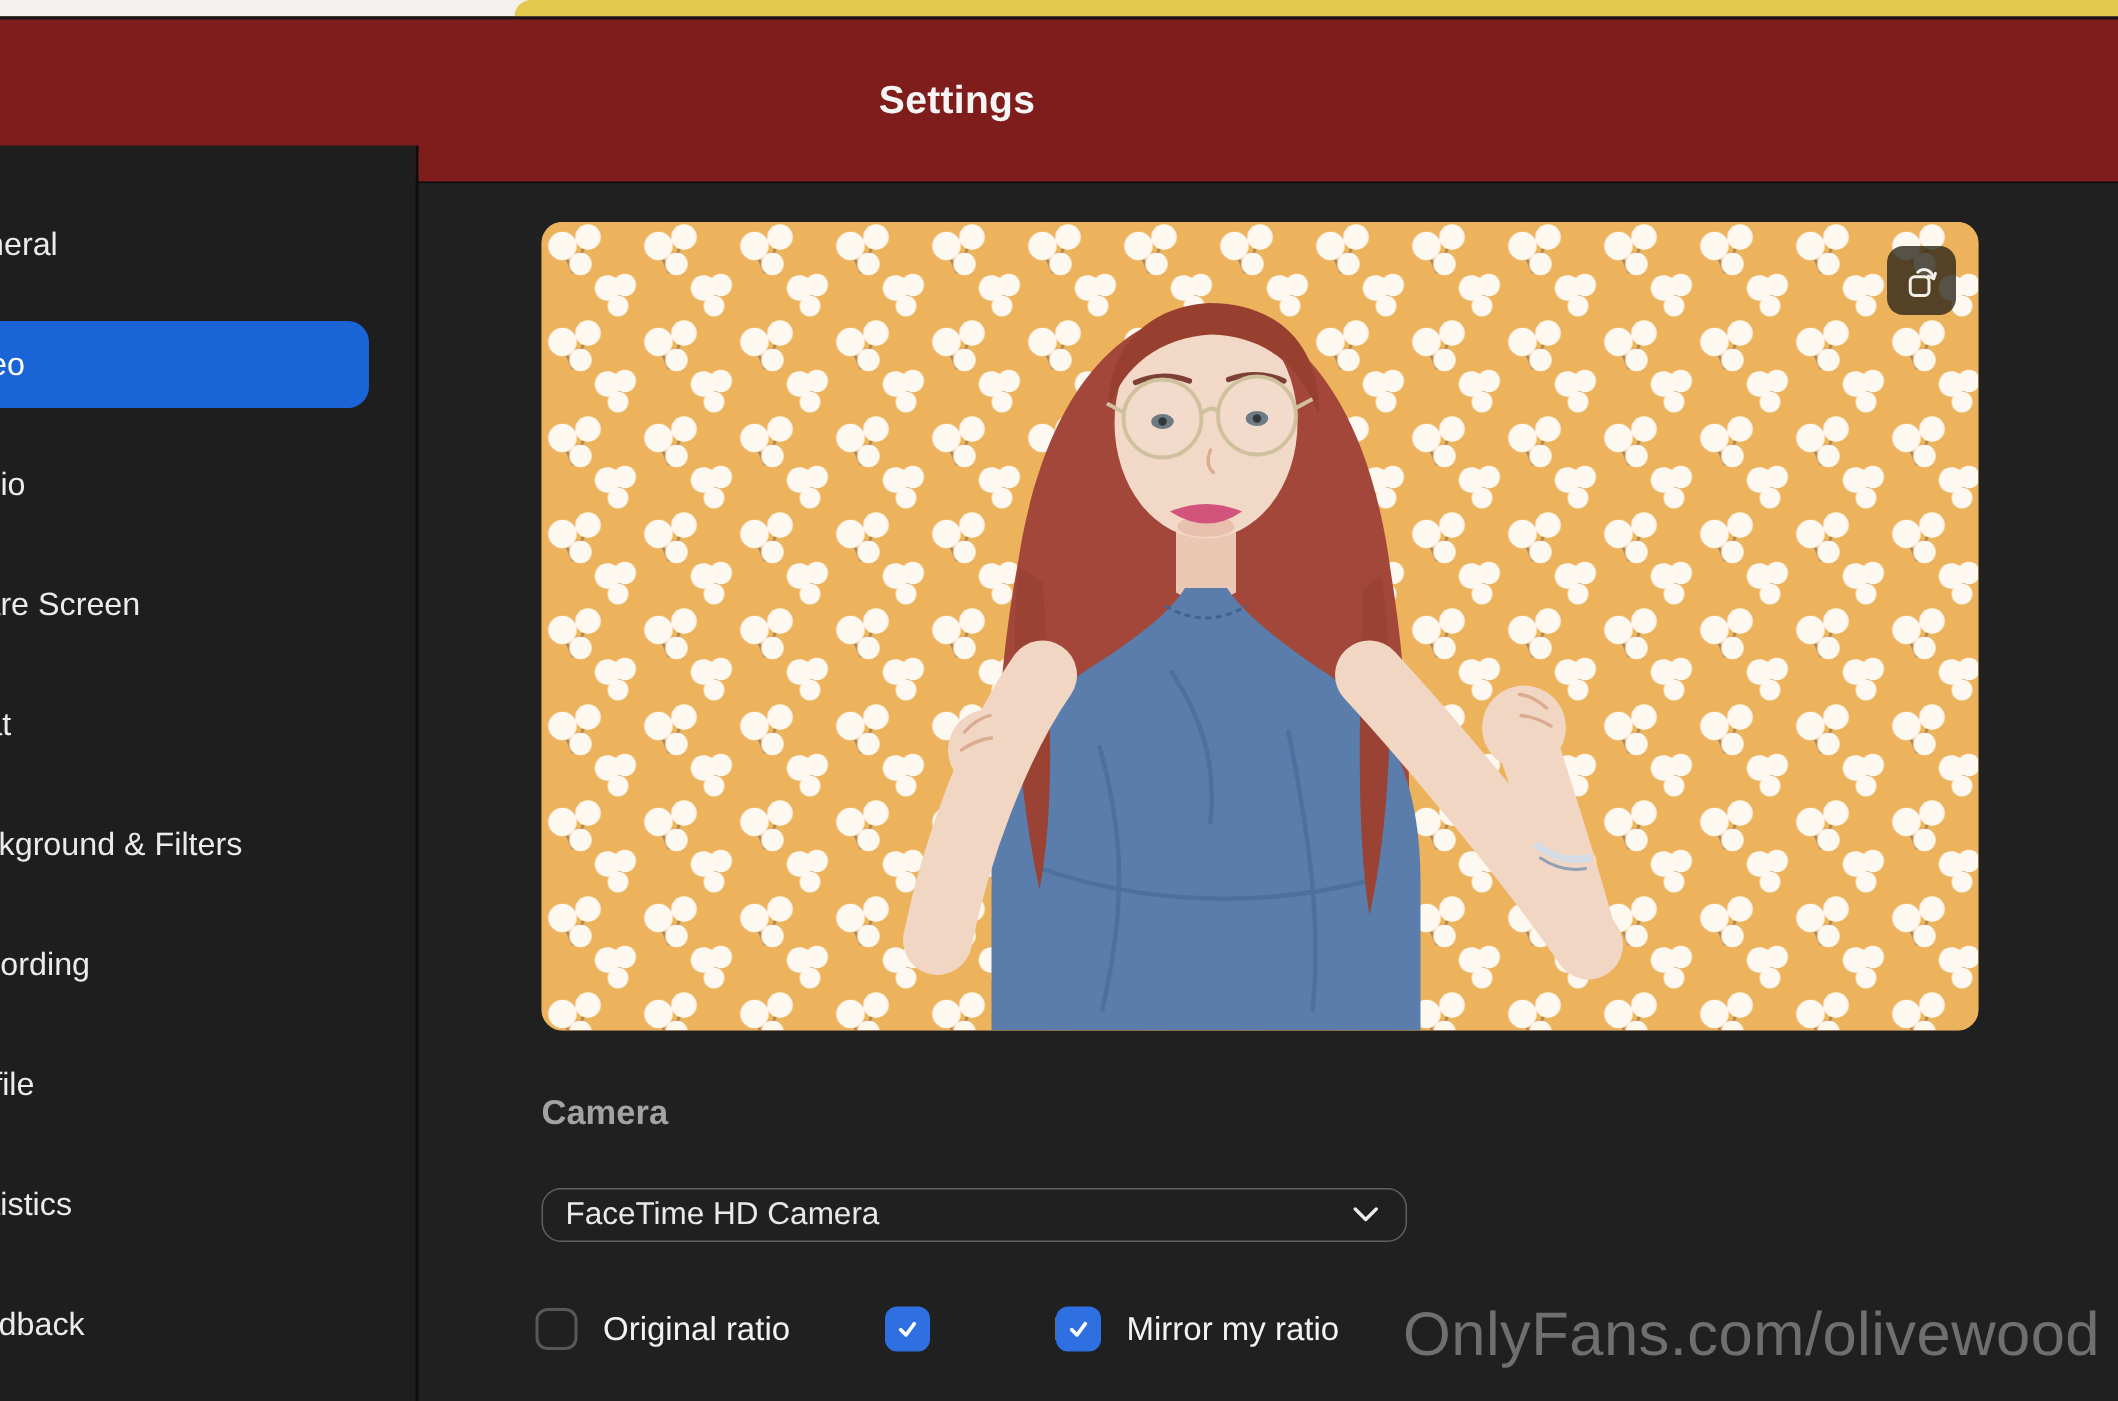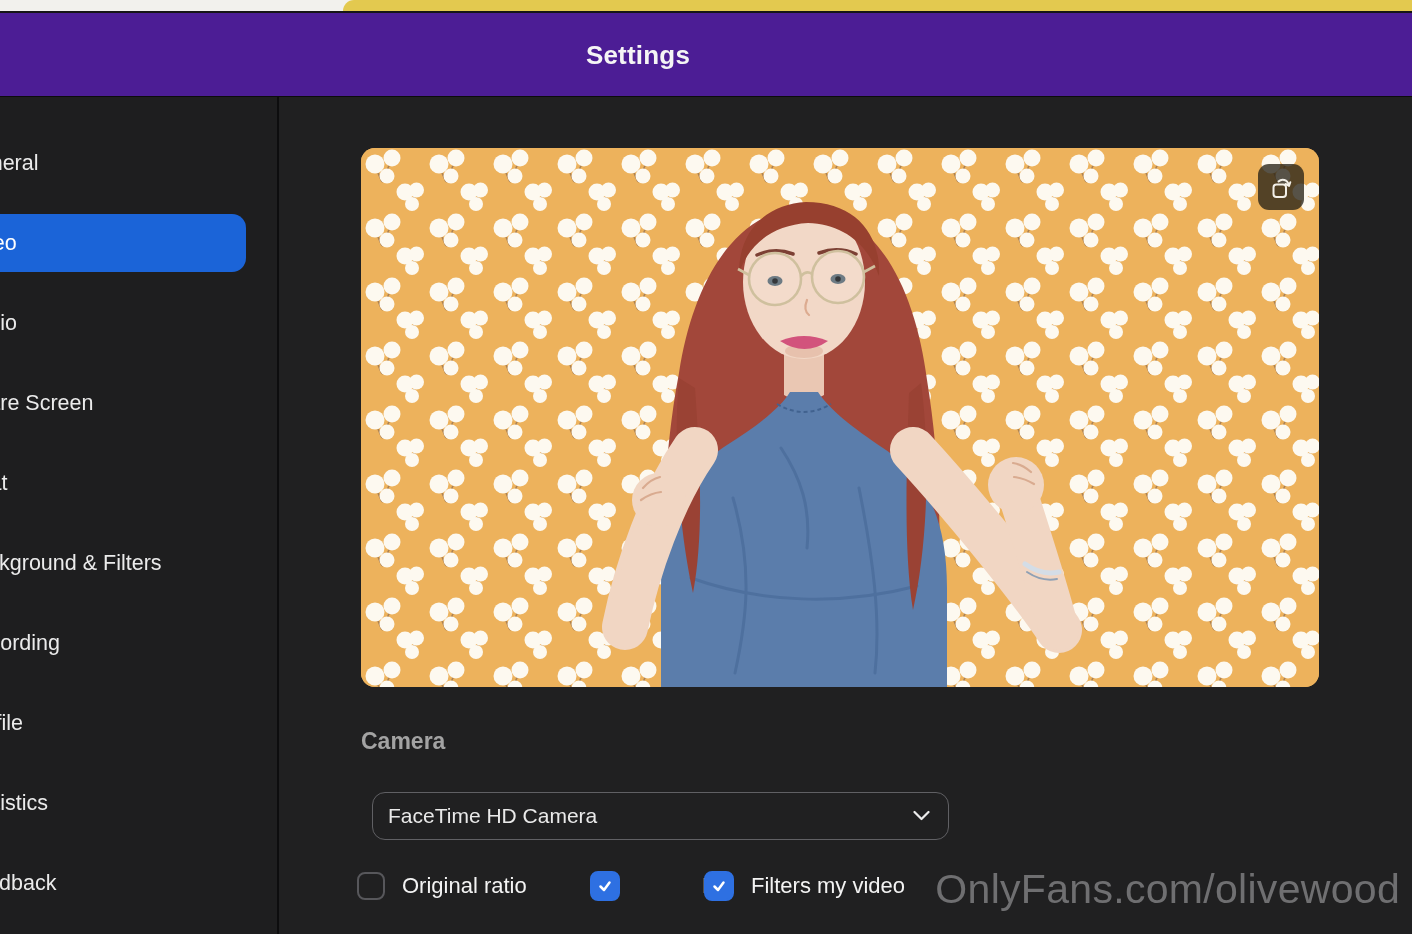--- a/index.html
+++ b/index.html
@@ -10,22 +10,22 @@
     font-family: "Liberation Sans", "DejaVu Sans", sans-serif;
     -webkit-font-smoothing: antialiased;
   }
 
   
   .top-strip { position: absolute; top: 0; left: 0; width: 1412px; height: 11px; background: #f2f1ed; }
   .top-strip .yellow { position: absolute; top: 0; left: 343px; right: 0; height: 11px; background: #e3c94f; border-top-left-radius: 11px; }
 
   
   .titlebar {
-    position: absolute; top: 11px; left: 0; width: 1412px; height: 86px;
-    background: #4c1d95; border-top: 2px solid #161617; border-bottom: 1px solid #0c0c0d;
+    position: absolute; top: 11px; left: 0; width: 1412px; height: 111px;
+    background: #7f1d1d; border-top: 2px solid #161617; border-bottom: 1px solid #0c0c0d;
   }
   .titlebar .title {
     position: absolute; left: 638px; top: 50%; transform: translate(-50%, -50%);
     color: #f5f5f5; font-size: 26px; font-weight: bold; letter-spacing: 0.2px;
   }
 
   
   .sidebar { position: absolute; top: 97px; left: 0; width: 277px; bottom: 0; background: #1e1e1f; }
   .v-divider { position: absolute; top: 97px; left: 277px; width: 2px; bottom: 0; background: #0d0d0e; }
   .sb-item {
@@ -60,23 +60,23 @@
     border-radius: 11px; background: rgba(40, 35, 23, 0.78);
     display: flex; align-items: center; justify-content: center; cursor: pointer;
   }
 
   
   .camera-heading {
     position: absolute; left: 361px; top: 728px;
     font-size: 23px; font-weight: bold; color: #a3a3a3;
   }
   .camera-select {
-    position: absolute; left: 361px; top: 792px; width: 577px; height: 48px;
+    position: absolute; left: 361px; top: 792px; width: 577px; height: 36px;
     border: 1.5px solid #606064; border-radius: 13px; background: #202021;
-    display: flex; align-items: center; cursor: pointer; margin-left: 11px;
+    display: flex; align-items: center; cursor: pointer;
   }
   .camera-select .value {
     margin-left: 15px; font-size: 21px; color: #e9e9e9; white-space: nowrap;
   }
   .camera-select .chev { position: absolute; right: 18px; top: 50%; transform: translateY(-50%); }
 
   
   .checkbox {
     position: absolute; width: 30px; height: 30px; border-radius: 8px;
     border: 2px solid #57575b; background: transparent; cursor: pointer;
@@ -257,17 +257,17 @@
         <path d="M 3.5 8.5 L 7 12 L 12.5 4.5" stroke="#ffffff" stroke-width="2.5" fill="none" stroke-linecap="round" stroke-linejoin="round"></path>
       </svg>
   </div>
   <span class="cb-label" id="lbl-hd">HD</span>
 
   <div class="checkbox checked" id="cb-mirror">
     <svg width="16" height="16" viewBox="0 0 16 16">
         <path d="M 3.5 8.5 L 7 12 L 12.5 4.5" stroke="#ffffff" stroke-width="2.5" fill="none" stroke-linecap="round" stroke-linejoin="round"></path>
       </svg>
   </div>
-  <span class="cb-label" id="lbl-mirror">Filters my video</span>
+  <span class="cb-label" id="lbl-mirror">Mirror my ratio</span>
 
   <div class="watermark">OnlyFans.com/olivewood</div>
 
 </div>
 
 </body></html>

